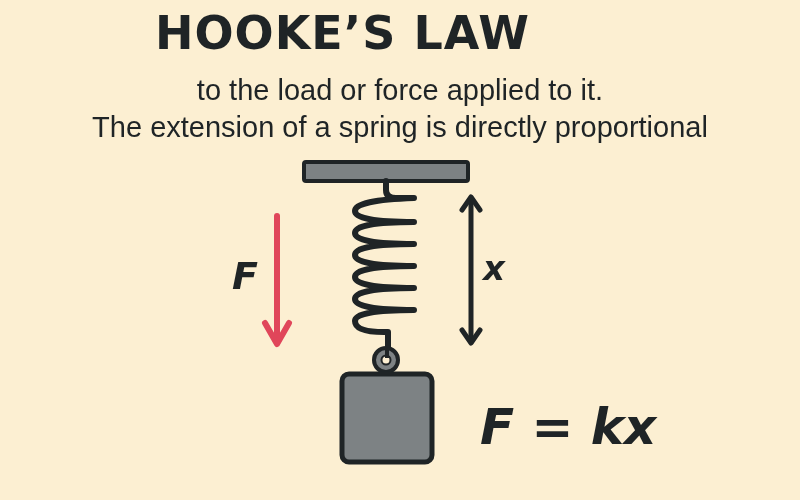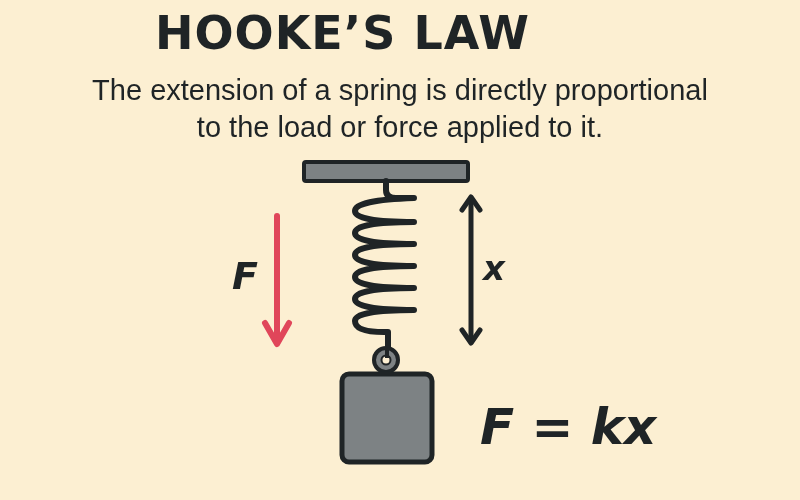--- a/index.html
+++ b/index.html
@@ -35,22 +35,22 @@
     .lbl-f { left: 232px; top: 254px; font-size: 38px; }
     .lbl-x { left: 483px; top: 248px; font-size: 34px; }
     .lbl-eq { left: 480px; top: 398px; font-size: 50px; }
   </style>
 </head>
 <body>
 
 <div class="title">HOOKE’S LAW</div>
 
 <div class="subtitle">
+  <span>to the load or force applied to it.</span>
   <span>The extension of a spring is directly proportional</span>
-  <span>to the load or force applied to it.</span>
 </div>
 
 <svg class="diagram" width="800" height="500" viewBox="0 0 800 500">
 
   <rect x="304" y="162" width="164" height="19" rx="2" fill="#7d8284" stroke="#1f2426" stroke-width="4"></rect>
 
   <path d="M386 181 L386 190 Q386 198 396 198 L414 198
            M414 198 Q355 200 355 211 Q355 222 414 222
            Q355 222 355 233 Q355 244 414 244
            Q355 244 355 255 Q355 266 414 266

